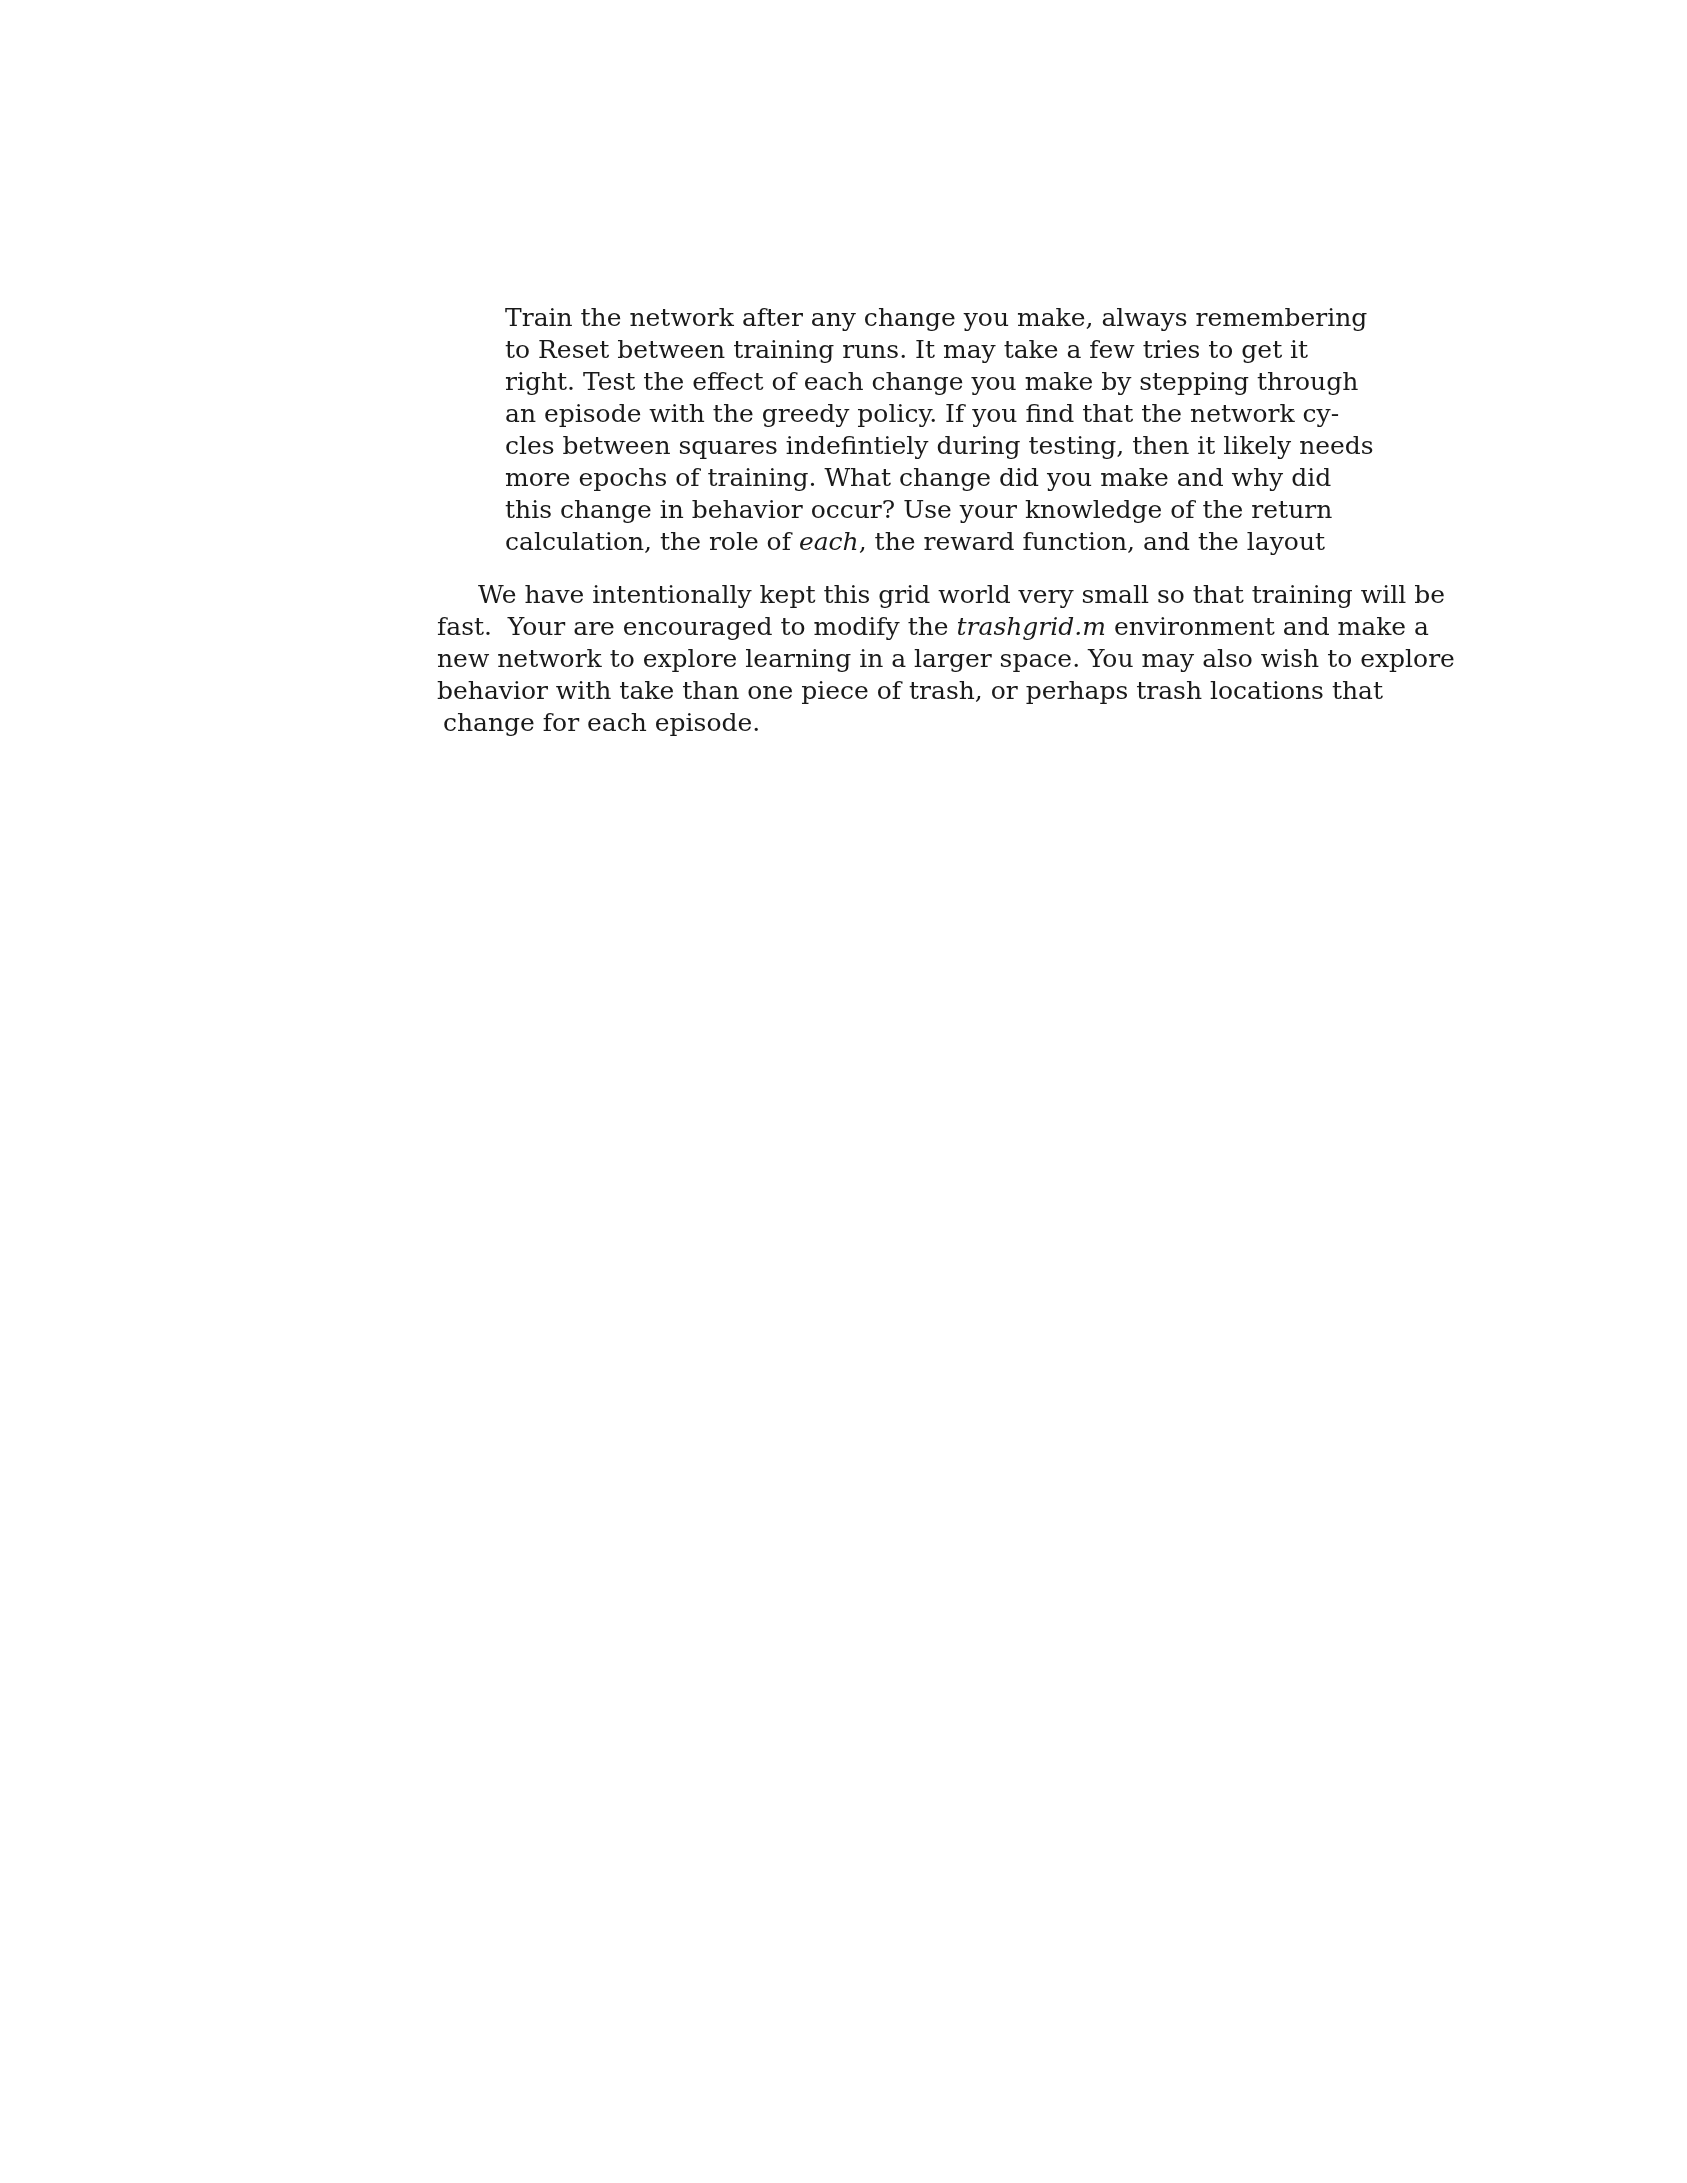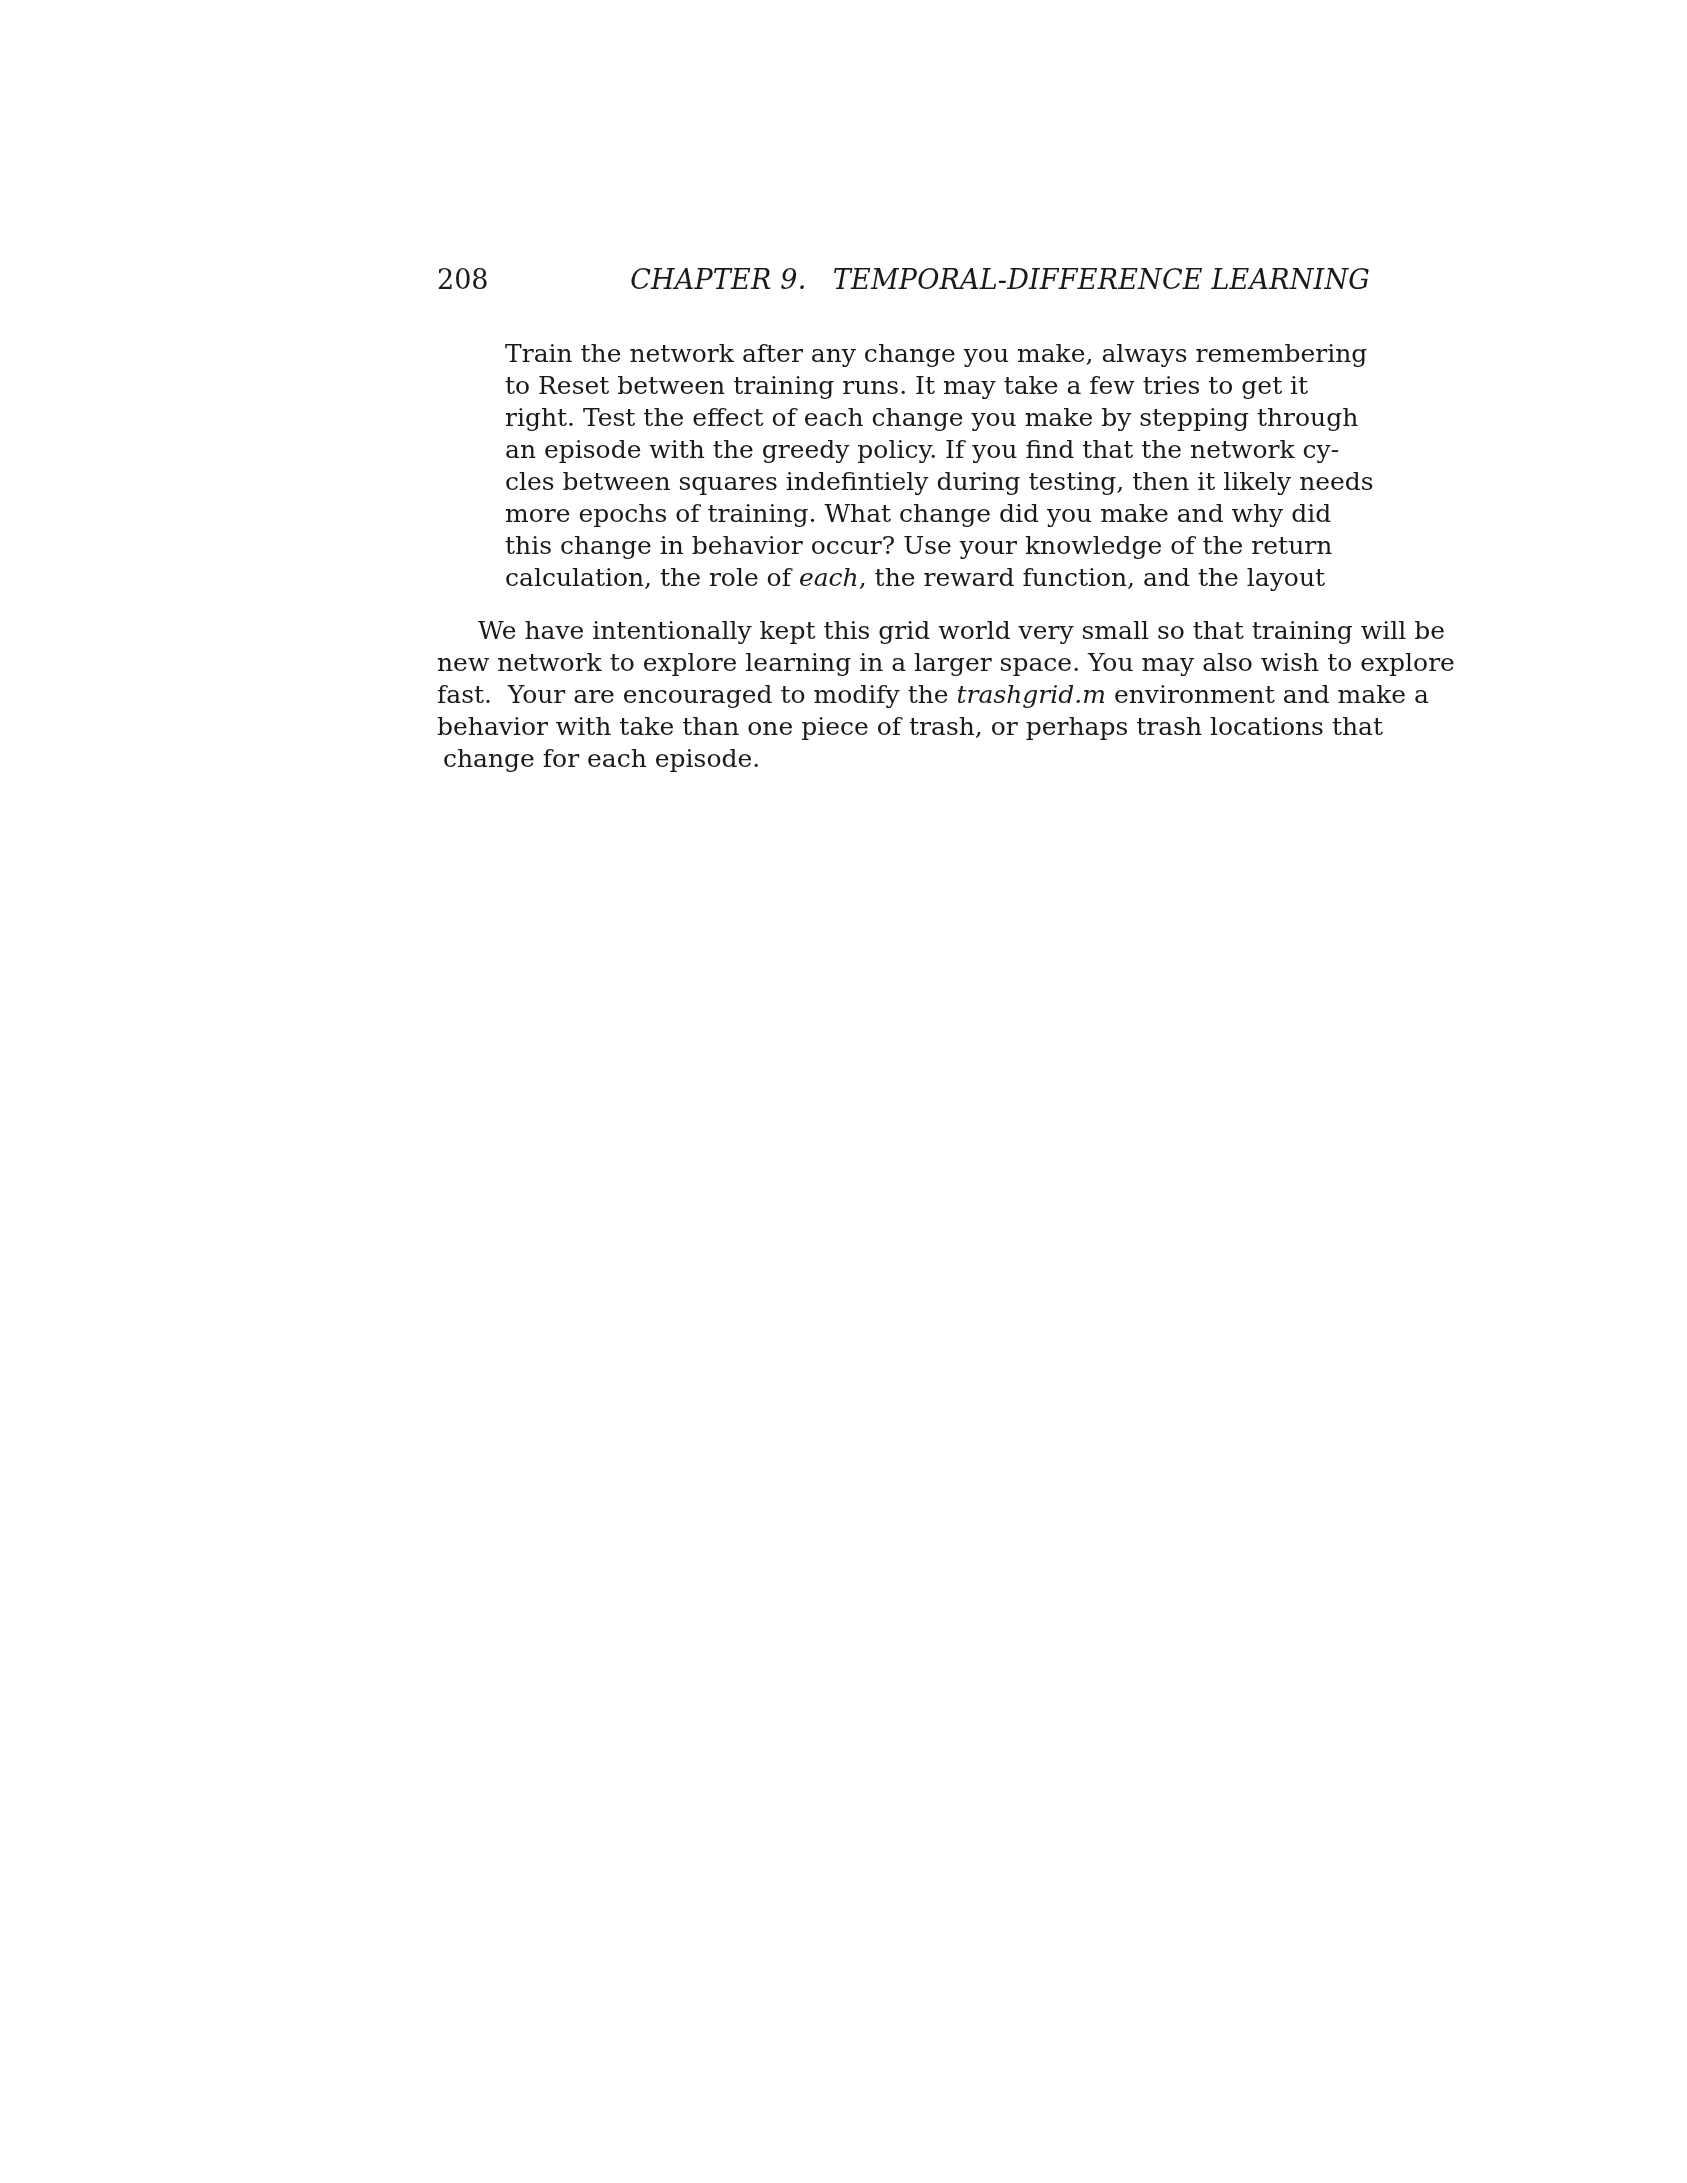--- a/index.html
+++ b/index.html
@@ -76,38 +76,34 @@
     }
     em {
       font-style: italic;
     }
   </style>
 </head>
 <body>
 
 <div class="page">
 
-  <div class="running-head">
-    <span class="page-number">208</span>
-    <span class="chapter-title" style="white-space: pre;">CHAPTER 9.   TEMPORAL-DIFFERENCE LEARNING</span>
-  </div>
 
   <div class="exercise-block">
     <span class="line">Train the network after any change you make, always remembering</span>
     <span class="line">to Reset between training runs.  It may take a few tries to get it</span>
     <span class="line">right. Test the effect of each change you make by stepping through</span>
     <span class="line">an episode with the greedy policy. If you find that the network cy-</span>
     <span class="line">cles between squares indefintiely during testing, then it likely needs</span>
     <span class="line">more epochs of training.  What change did you make and why did</span>
     <span class="line">this change in behavior occur?  Use your knowledge of the return</span>
     <span class="line"><span style="white-space: pre;">calculation, the role of </span><em>each</em><span style="white-space: pre;">, the reward function, and the layout</span></span>
   </div>
 
   <div class="paragraph">
     <span class="line indent">We have intentionally kept this grid world very small so that training will be</span>
+    <span class="line"><span style="white-space: pre;">fast.  Your are encouraged to modify the </span><em>trashgrid.m</em><span style="white-space: pre;"> environment and make a</span></span>
     <span class="line">new network to explore learning in a larger space. You may also wish to explore</span>
-    <span class="line"><span style="white-space: pre;">fast.  Your are encouraged to modify the </span><em>trashgrid.m</em><span style="white-space: pre;"> environment and make a</span></span>
     <span class="line">behavior with take than one piece of trash, or perhaps trash locations that</span>
     <span class="line last">change for each episode.</span>
   </div>
 
 </div>
 
 
 </body></html>

